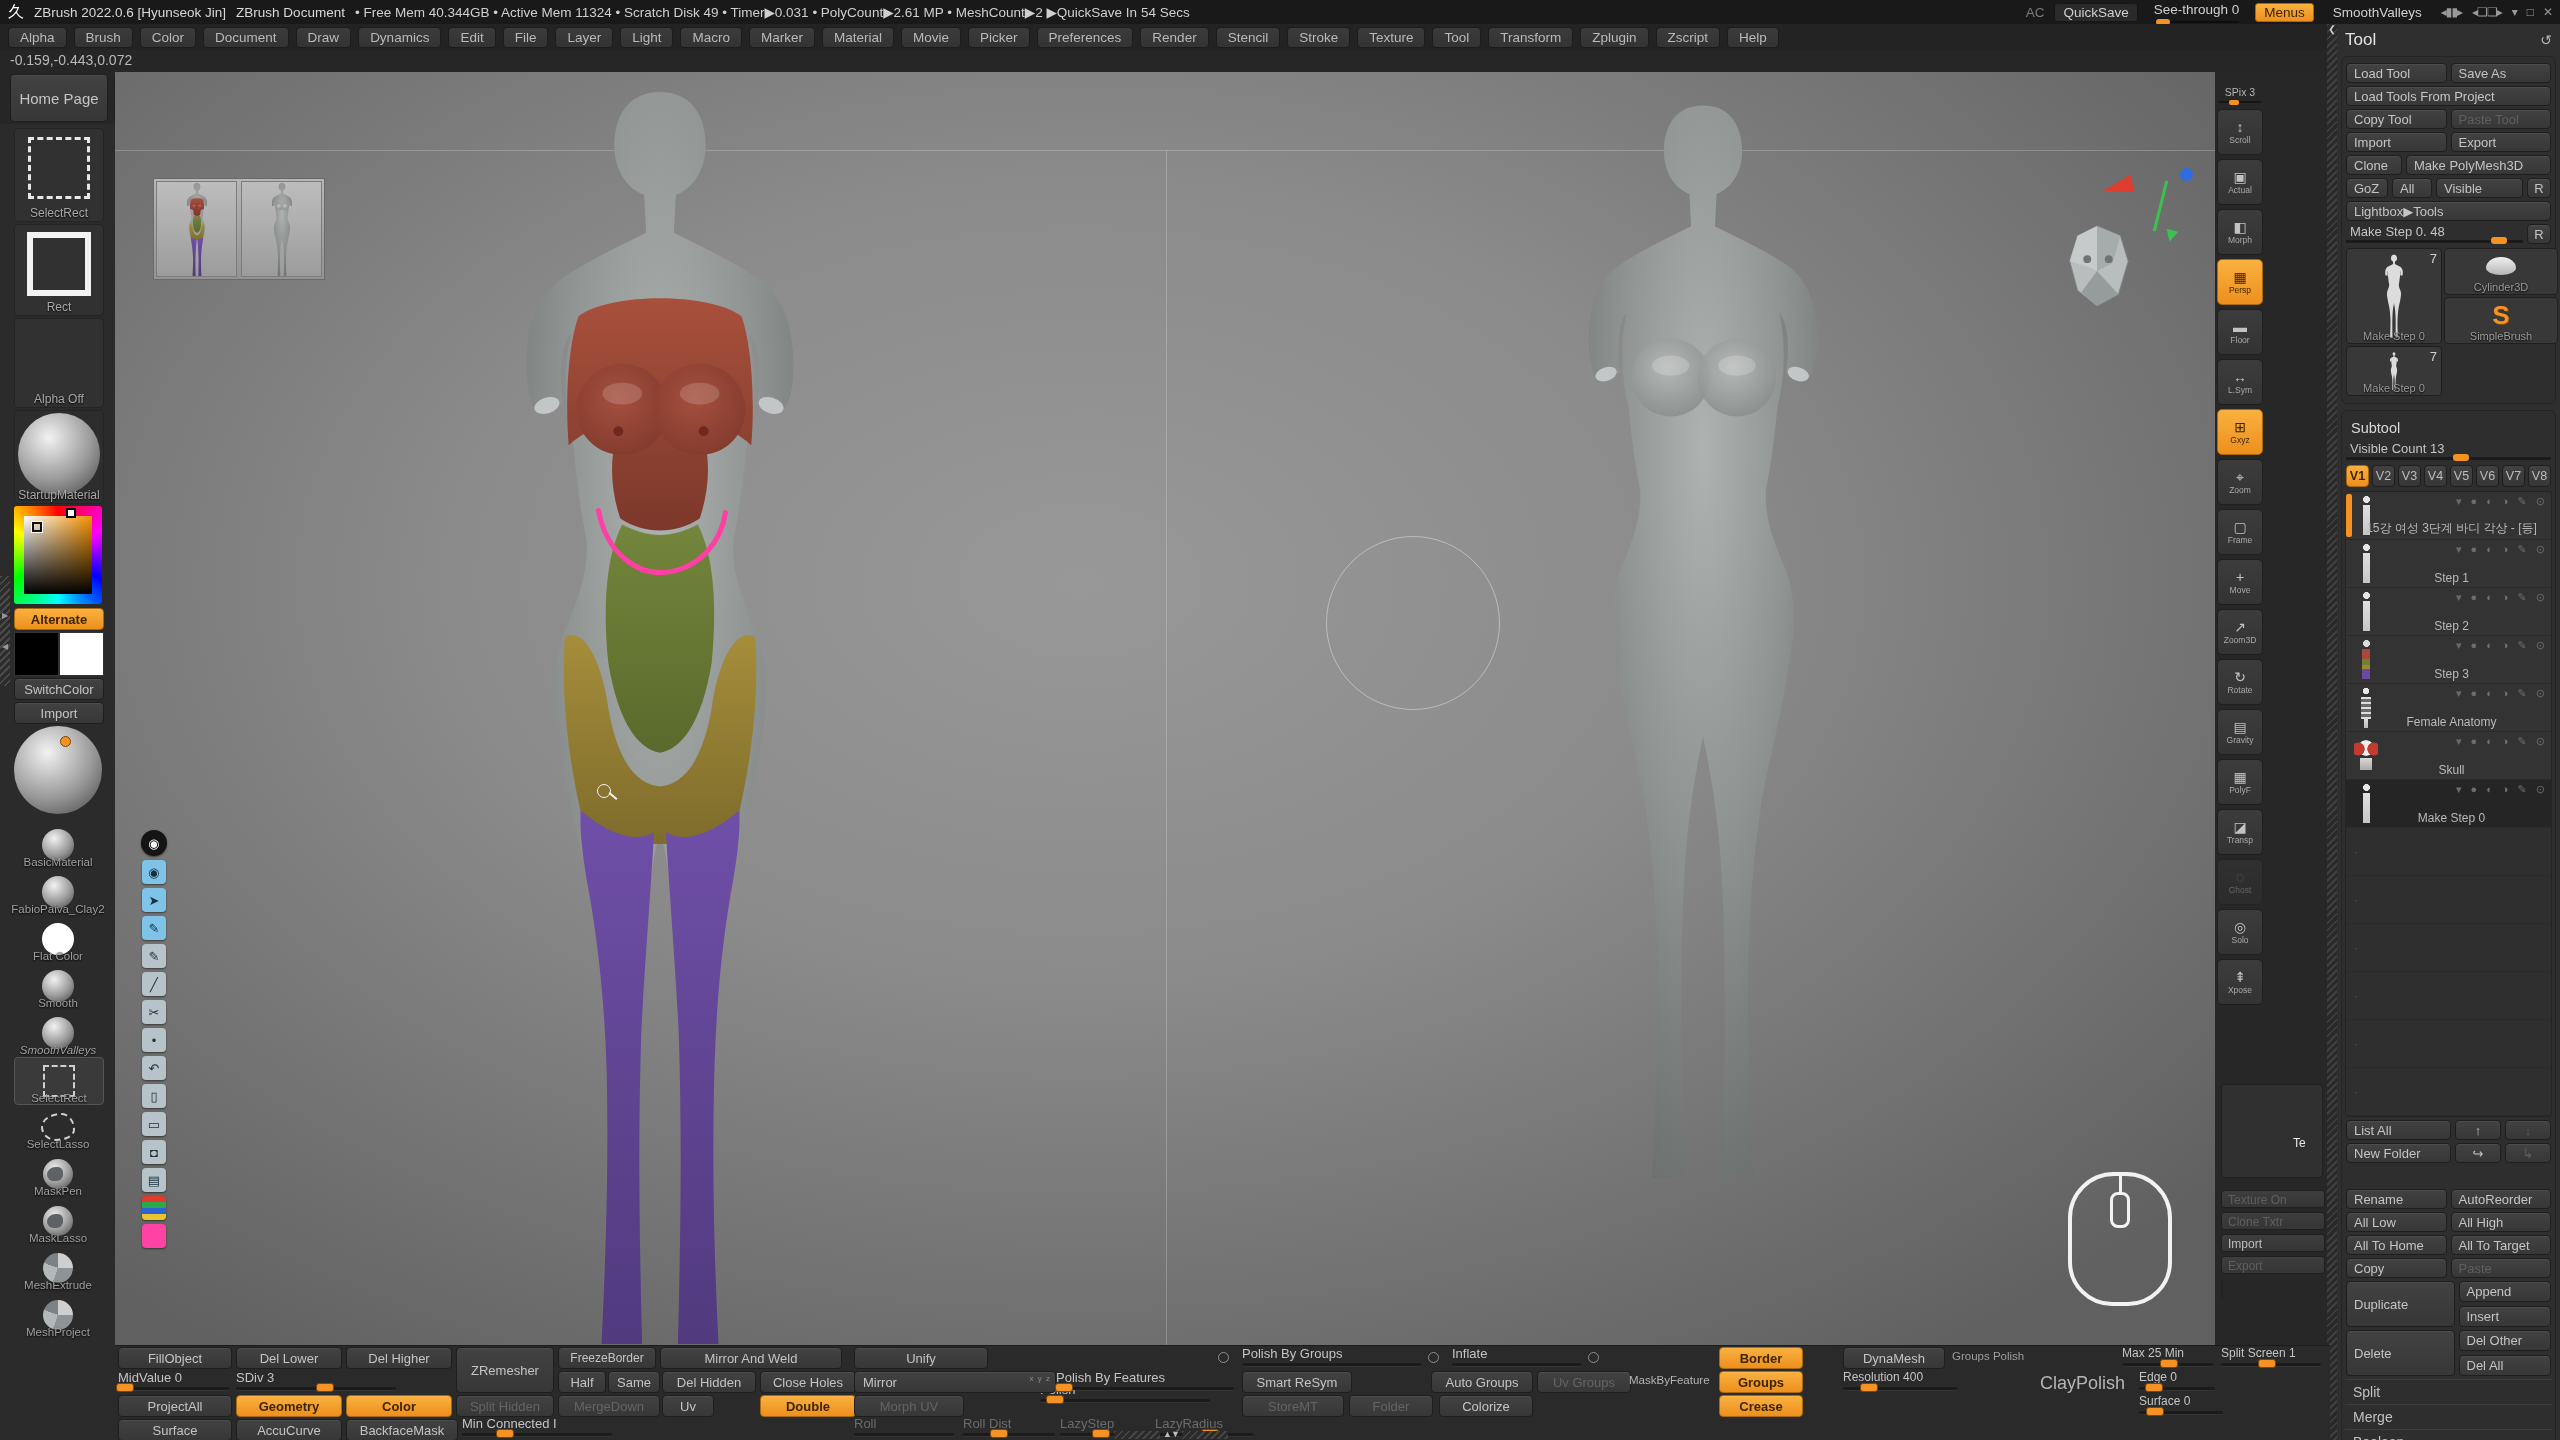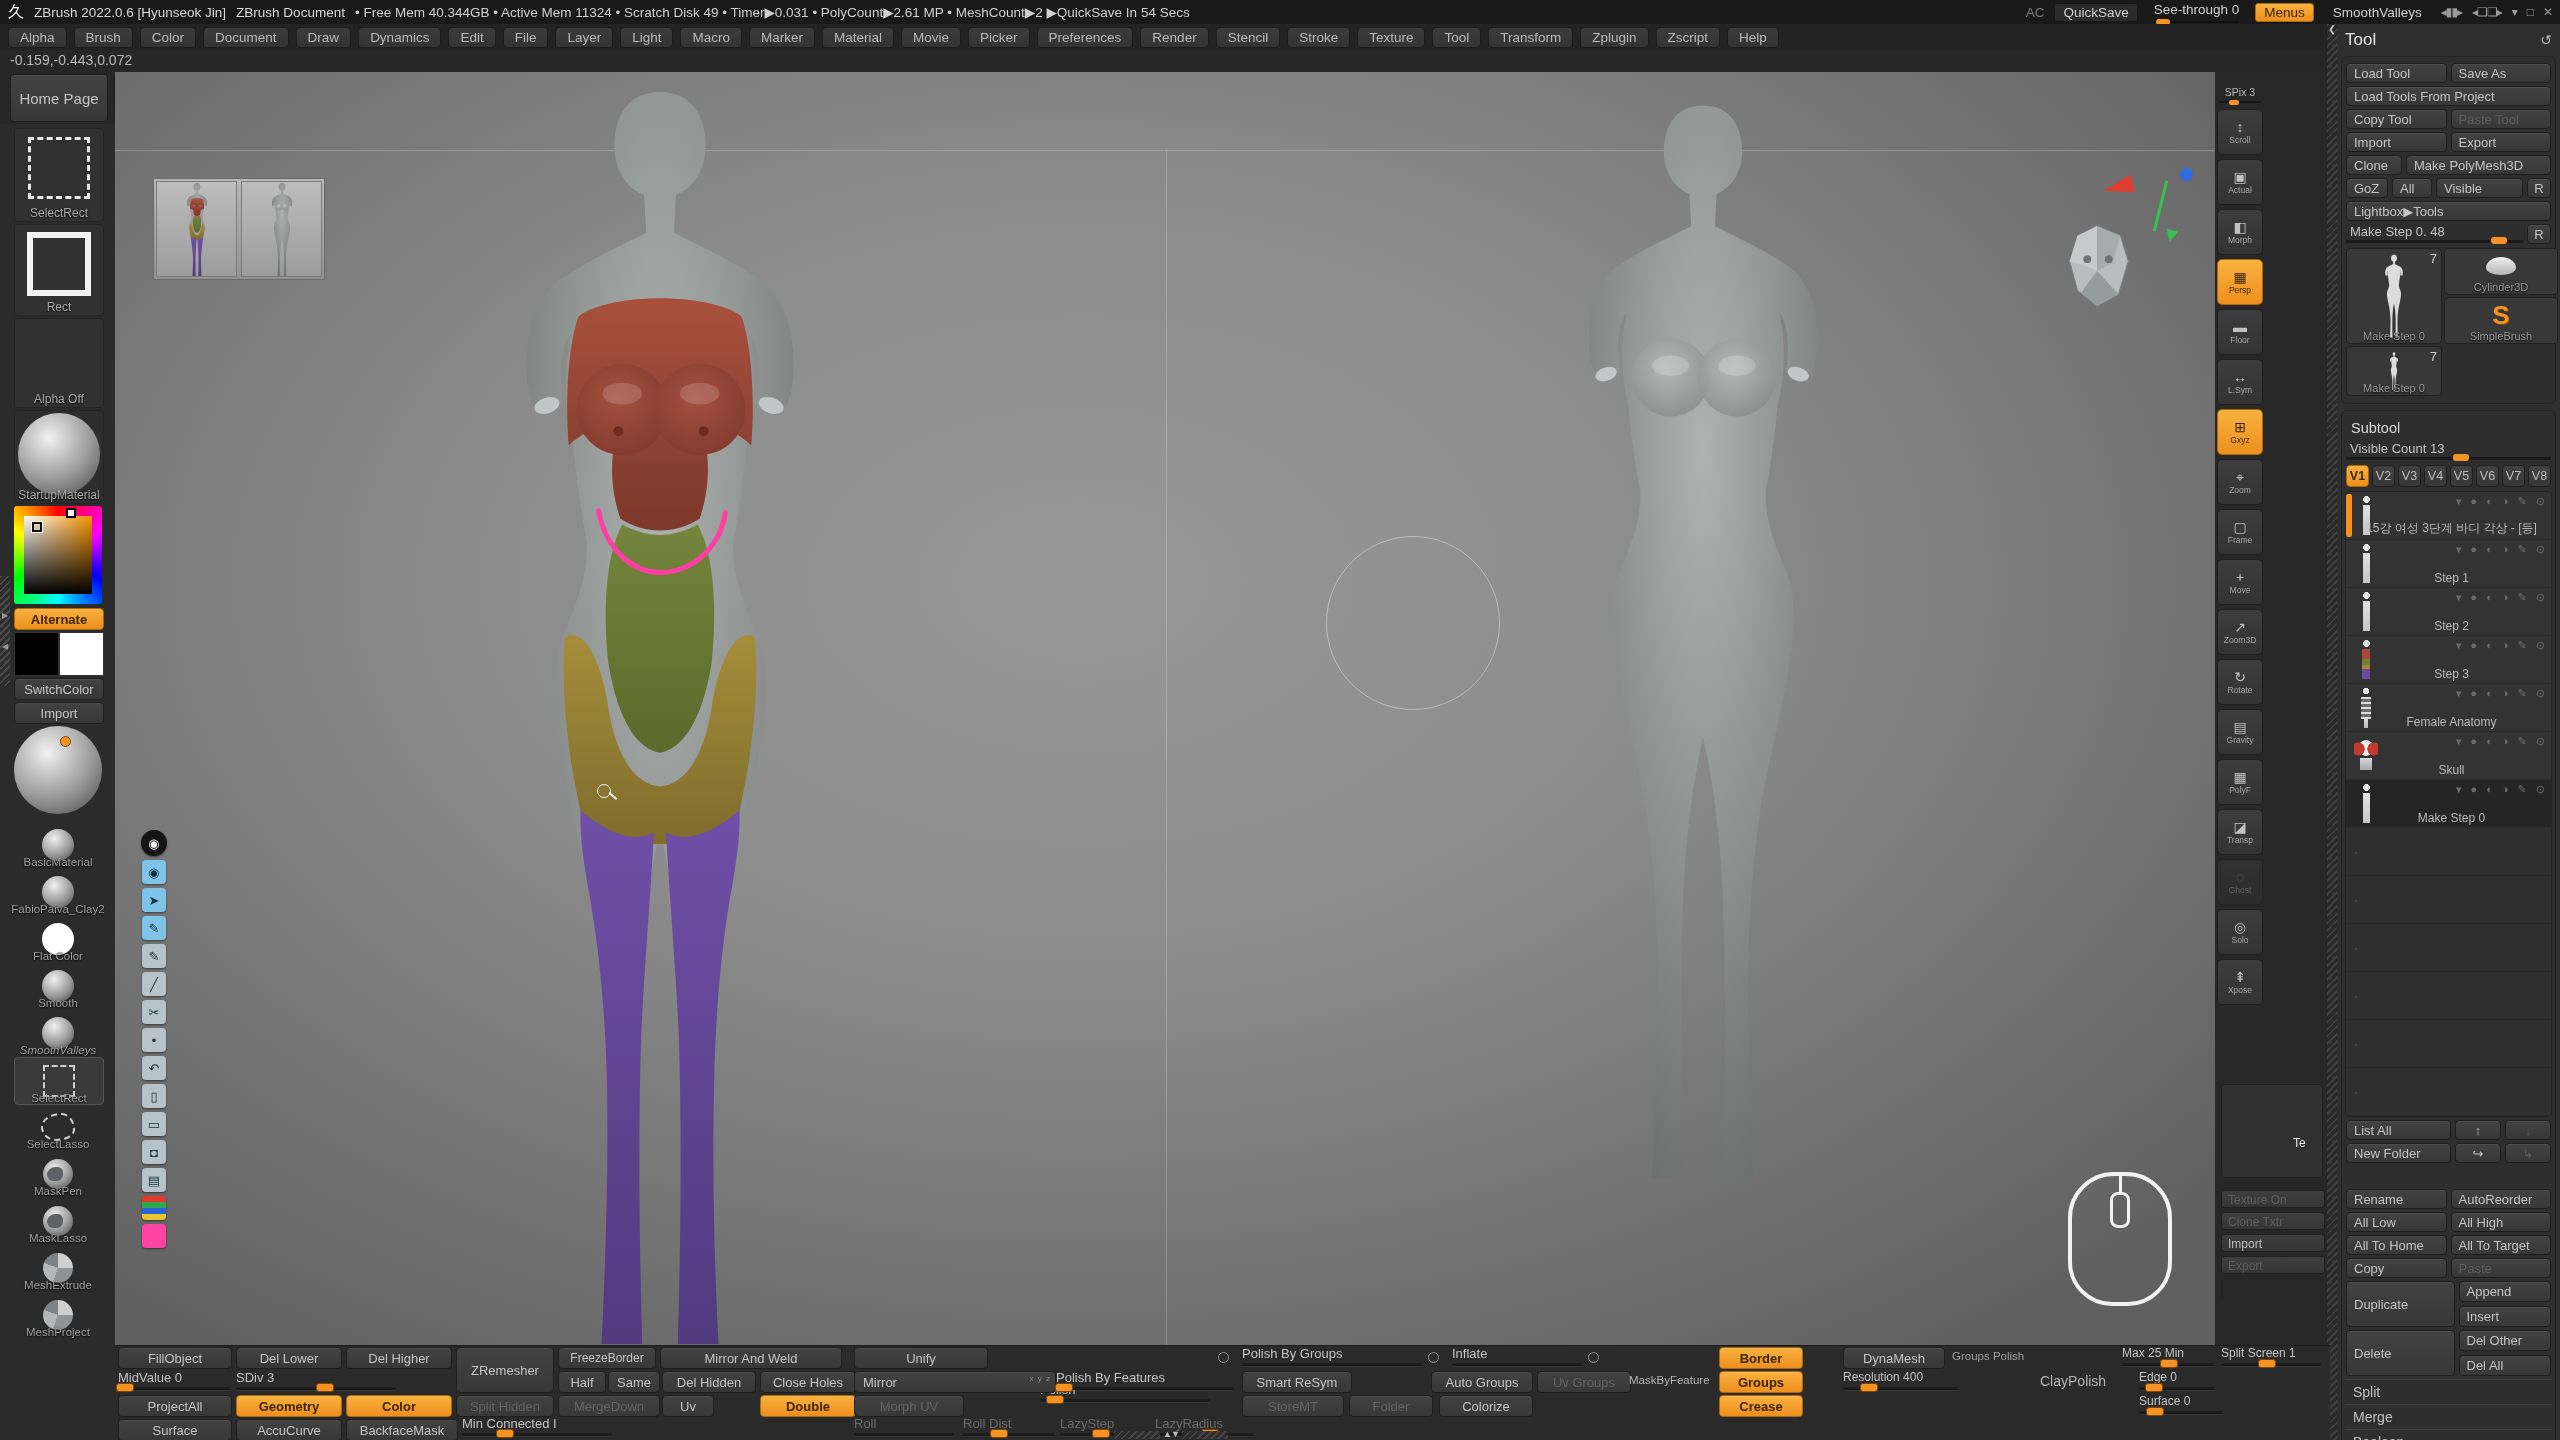--- a/index.html
+++ b/index.html
@@ -936,21 +936,21 @@
         <span>Mirror</span>
         <span class="mirrorxyz">x y z</span>
       </div>
     <div class="sl" style="left:1056px;top:1370px;width:178px"><span>Polish By Features</span><i class="tr"></i><i class="dt" style="left:4%"></i></div>
     <div class="b" style="left:1242px;top:1371px;width:108px">Smart ReSym</div>
     <div class="b" style="left:1431px;top:1371px;width:100px">Auto Groups</div>
     <div class="b dm" style="left:1537px;top:1371px;width:92px">Uv Groups</div>
     <div class="txt" style="left:1629px;top:1374px;font-size:11.5px;color:#b5b5b5">MaskByFeature</div>
     <div class="b or" style="left:1719px;top:1371px;width:82px">Groups</div>
     <div class="sl" style="left:1843px;top:1370px;width:115px;font-size:12px"><span>Resolution 400</span><i class="tr"></i><i class="dt" style="left:22%"></i></div>
-    <div class="txt" style="left:2040px;top:1373px;font-size:14px;color:#b5b5b5">ClayPolish</div>
+    <div class="txt" style="left:2040px;top:1373px;font-size:18px;color:#b5b5b5">ClayPolish</div>
     <div class="sl" style="left:2139px;top:1370px;width:76px;font-size:12px"><span>Edge 0</span><i class="tr"></i><i class="dt" style="left:18%"></i></div>
 
     <div class="b" style="left:118px;top:1395px;width:112px">ProjectAll</div>
     <div class="b or" style="left:236px;top:1395px;width:104px">Geometry</div>
     <div class="b or" style="left:346px;top:1395px;width:104px">Color</div>
     <div class="b dm" style="left:456px;top:1395px;width:96px">Split Hidden</div>
     <div class="b dm" style="left:558px;top:1395px;width:100px">MergeDown</div>
     <div class="b" style="left:662px;top:1395px;width:50px">Uv</div>
     <div class="b or" style="left:760px;top:1395px;width:94px">Double</div>
     <div class="b dm" style="left:854px;top:1395px;width:108px">Morph UV</div>

